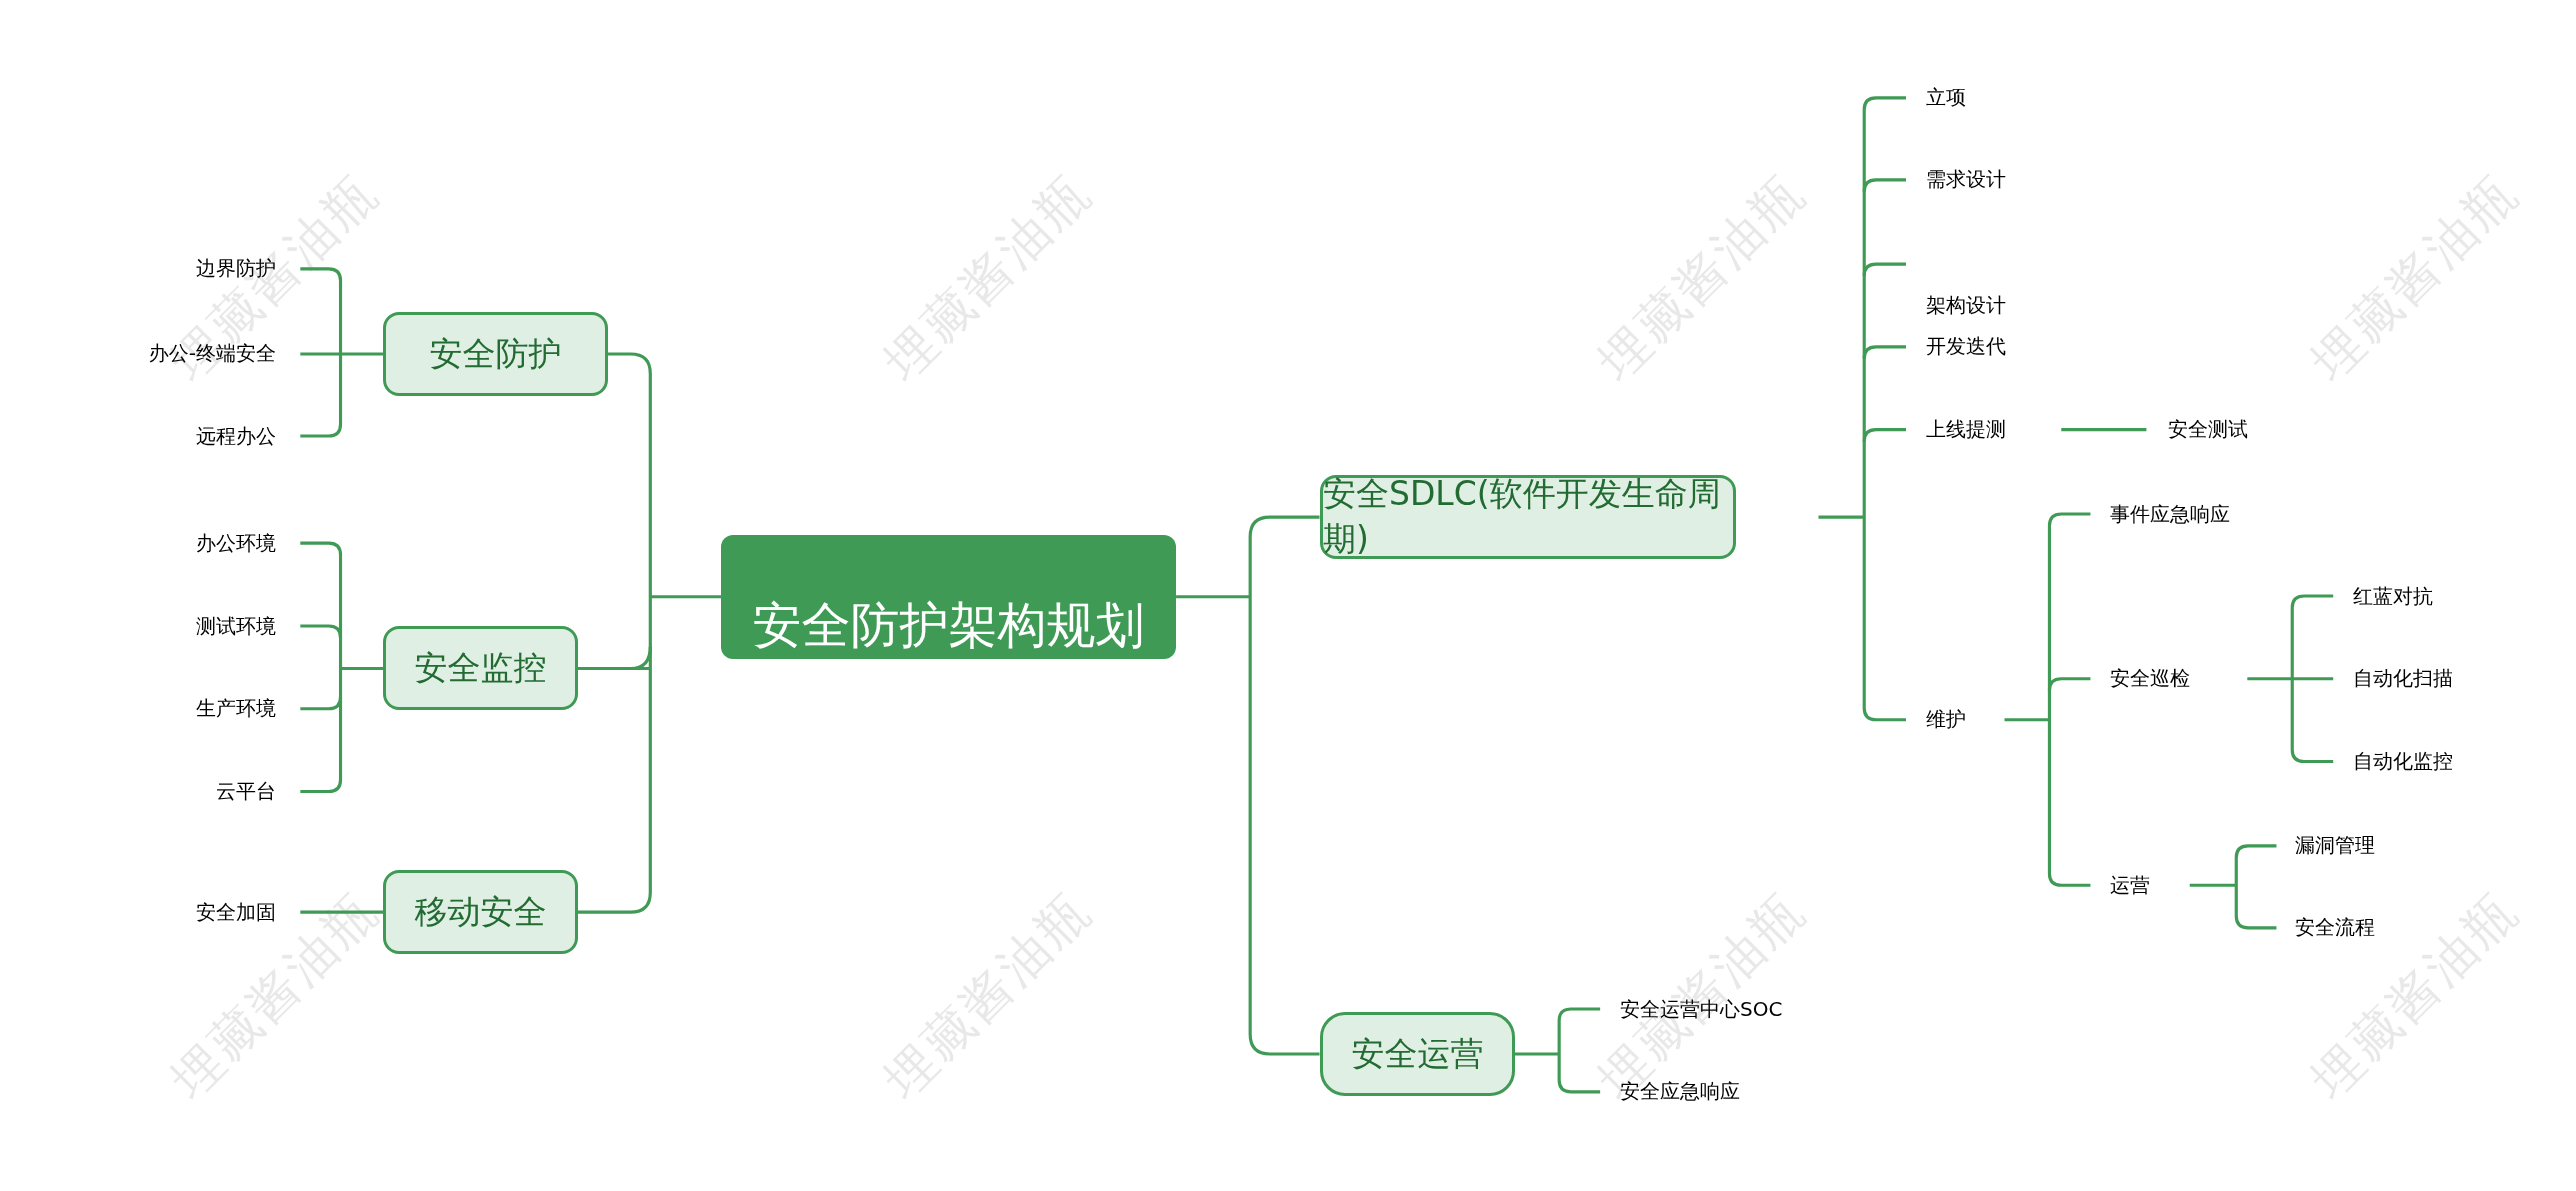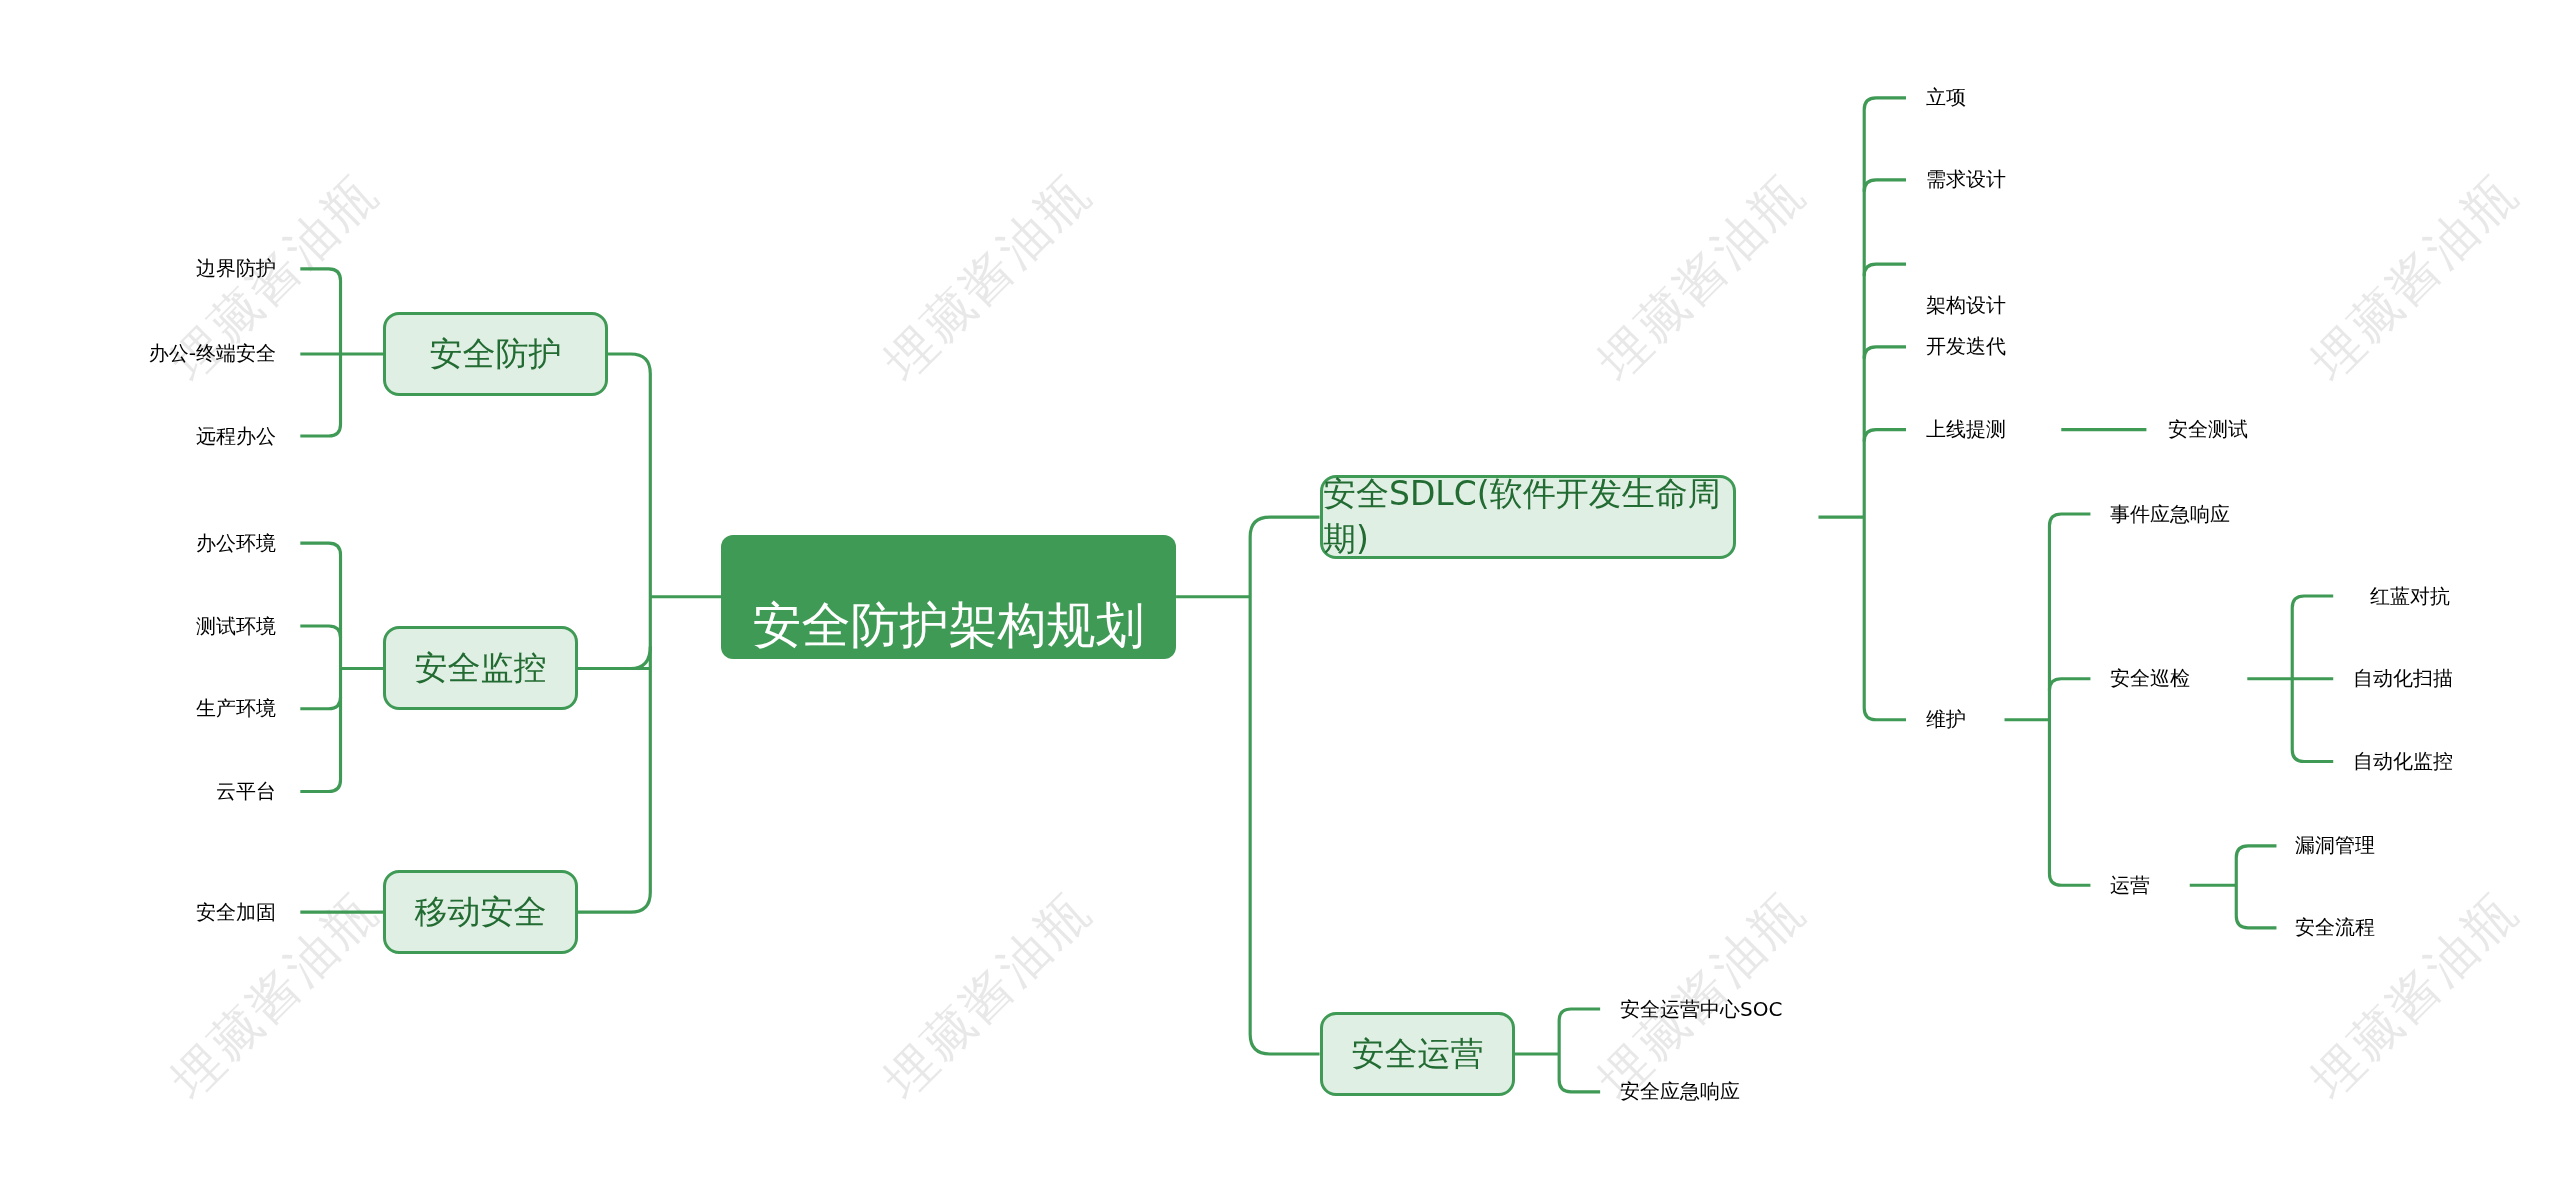--- a/index.html
+++ b/index.html
@@ -97,37 +97,37 @@
   <div class="leaf r" style="right:2300px;top:526px;">办公环境</div>
   <div class="leaf r" style="right:2300px;top:609px;">测试环境</div>
   <div class="leaf r" style="right:2300px;top:691px;">生产环境</div>
   <div class="leaf r" style="right:2300px;top:774px;">云平台</div>
 
   <div class="leaf r" style="right:2300px;top:895px;">安全加固</div>
 
   <div class="main" style="left:1320px;top:475px;width:416px;height:84px;">
     <span>安全SDLC(软件开发生命周期)</span>
   </div>
-  <div class="main" style="left:1320px;top:1012px;width:195px;height:84px;">
+  <div class="main" style="left:1320px;top:1012px;width:195px;height:84px;border-radius:25px;">
     <span>安全运营</span>
   </div>
 
   <div class="leaf" style="left:1926px;top:80px;">立项</div>
   <div class="leaf" style="left:1926px;top:162px;">需求设计</div>
   <div class="leaf" style="left:1926px;top:247px;margin-top:41px;">架构设计</div>
   <div class="leaf" style="left:1926px;top:329px;">开发迭代</div>
   <div class="leaf" style="left:1926px;top:412px;">上线提测</div>
   <div class="leaf" style="left:2168px;top:412px;">安全测试</div>
   <div class="leaf" style="left:1926px;top:702px;">维护</div>
 
   <div class="leaf" style="left:2110px;top:497px;">事件应急响应</div>
   <div class="leaf" style="left:2110px;top:661px;">安全巡检</div>
   <div class="leaf" style="left:2110px;top:868px;">运营</div>
 
-  <div class="leaf" style="left:2353px;top:579px;margin-left:17px;">红蓝对抗</div>
+  <div class="leaf" style="left:2353px;top:579px;">红蓝对抗</div>
   <div class="leaf" style="left:2353px;top:661px;">自动化扫描</div>
   <div class="leaf" style="left:2353px;top:744px;">自动化监控</div>
 
   <div class="leaf" style="left:2295px;top:828px;">漏洞管理</div>
   <div class="leaf" style="left:2295px;top:910px;">安全流程</div>
 
   <div class="leaf" style="left:1620px;top:992px;">安全运营中心SOC</div>
   <div class="leaf" style="left:1620px;top:1074px;">安全应急响应</div>
 </div>
 

